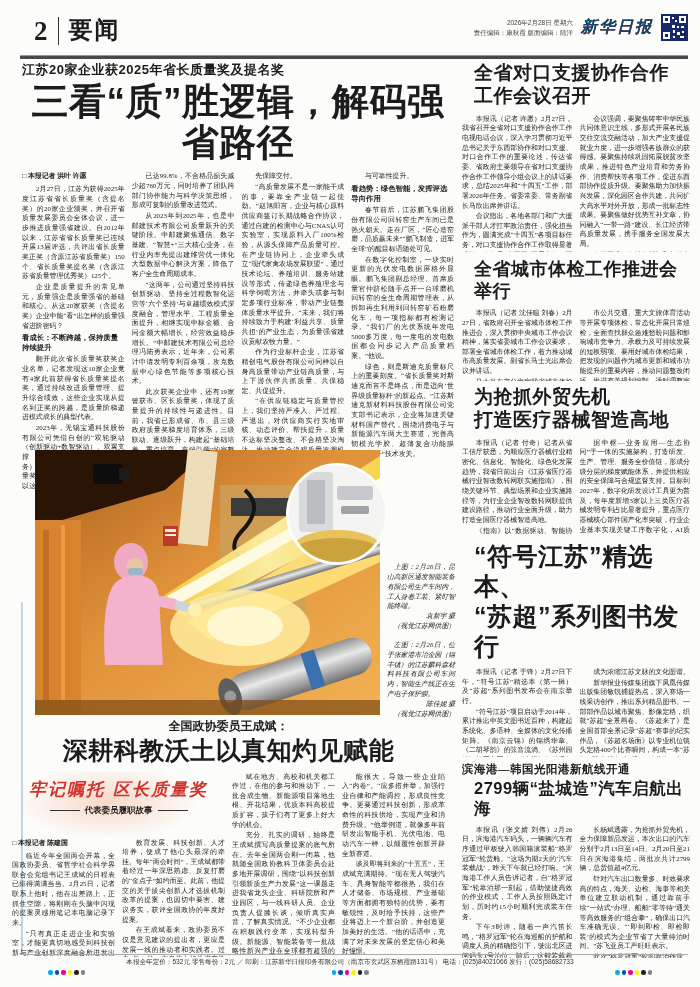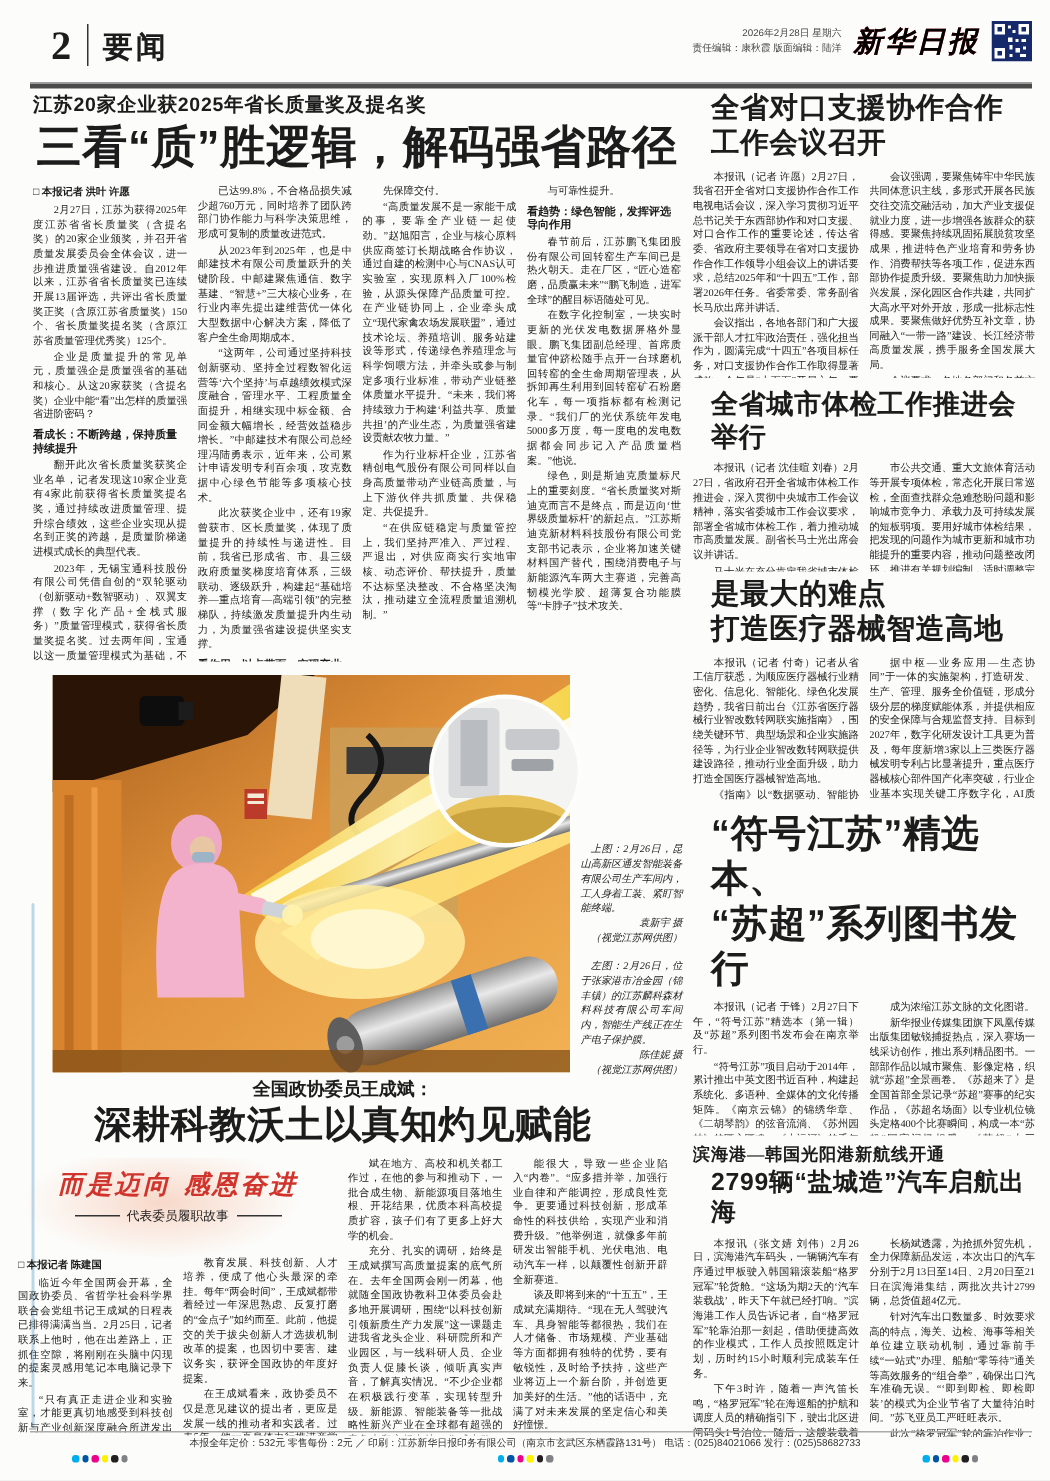--- a/index.html
+++ b/index.html
@@ -3,37 +3,37 @@
 <meta charset="utf-8">
 <style>
   html,body{margin:0;padding:0;background:#e9e9e6;}
   .page{position:relative;width:700px;height:987px;margin:0 auto;background:#fcfcfa;overflow:hidden;
         font-family:"Liberation Serif",serif;color:#1c1c1c;}
   
   .hdr{position:absolute;top:14px;left:20px;right:12px;height:40px;}
   .hdr-left{position:absolute;left:14px;top:2px;display:flex;align-items:flex-end;gap:10px;}
   .pageno{font-family:"Liberation Serif",serif;font-size:27px;font-weight:bold;line-height:1;}
   .hdr-div{width:1px;height:28px;background:#333;}
-  .section{font-size:20px;font-weight:900;font-family:"Liberation Sans",sans-serif;line-height:1.2;letter-spacing:2px;}
+  .section{font-size:24px;font-weight:900;font-family:"Liberation Sans",sans-serif;line-height:1.2;letter-spacing:2px;}
   .hdr-right{position:absolute;right:0;top:0;display:flex;align-items:center;gap:8px;}
   .hdr-meta{text-align:right;font-family:"Liberation Sans",sans-serif;font-size:6.5px;color:#444;line-height:1.5;}
-  .masthead{font-size:19px;font-weight:bold;font-style:italic;color:#000000;letter-spacing:2px;
+  .masthead{font-size:16px;font-weight:bold;font-style:italic;color:#0c4a6e;letter-spacing:2px;
             font-family:"DejaVu Serif",serif;text-shadow:0 0 .4px #c8161d;}
   .qr{width:27px;height:27px;}
   .hdr-rule{position:absolute;top:55px;left:20px;right:12px;height:3px;background:#4a4a4a;border-top:1px solid #9a9a9a;}
   
   .para{margin:0 0 1px 0;text-indent:2em;text-align:justify;line-height:1.4;}
   .subhead{font-weight:bold;font-family:"Liberation Sans",sans-serif;margin:3px 0 2px 0;line-height:1.3;}
   .byline{font-weight:bold;margin:0 0 3px 0;}
   .cols{display:flex;gap:7px;overflow:hidden;}
   .ncol{flex:1;overflow:hidden;}
   
   .main-art{position:absolute;top:61px;left:22px;width:432px;}
   .main-kicker{font-size:13px;font-weight:bold;font-family:"Liberation Sans",sans-serif;letter-spacing:.5px;}
-  .main-headline{font-size:30px;font-weight:900;font-family:"Liberation Sans",sans-serif;text-align:center;
+  .main-headline{font-size:37px;font-weight:900;font-family:"Liberation Sans",sans-serif;text-align:center;
                  letter-spacing:.5px;margin-top:3px;line-height:1.1;}
   .main-body{margin-top:8px;height:318px;font-size:6.9px;}
   .main-body .subhead{font-size:7.4px;}
   
   .photo{position:absolute;top:450px;left:35px;width:345px;height:265px;overflow:visible;}
   .photo svg{display:block;}
   .inset{position:absolute;top:16px;left:254px;width:96px;height:96px;border-radius:50%;overflow:hidden;
          box-shadow:0 0 0 3px #fdfdfb;background:#f2f2f0;}
   .captions{position:absolute;top:562px;left:387px;width:68px;font-size:6.8px;color:#222;
             font-style:italic;line-height:1.45;}
@@ -47,21 +47,21 @@
   .bot-headline{text-align:center;font-size:25px;font-weight:900;font-family:"Liberation Sans",sans-serif;
                 line-height:1.1;margin-top:2px;letter-spacing:.5px;}
   .bot-body{display:flex;gap:7px;margin-top:7px;height:185px;font-size:6.9px;overflow:hidden;}
   .b-left{width:50%;display:flex;flex-direction:column;}
   .b-right{width:50%;display:flex;gap:7px;overflow:hidden;}
   .b-logo{height:60px;position:relative;text-align:center;padding-top:6px;
           background:radial-gradient(60% 80% at 45% 45%, rgba(240,150,110,.35), rgba(240,150,110,0) 72%);}
   .b-logo-script{font-size:17px;font-weight:bold;font-style:italic;color:#d0342c;letter-spacing:2px;
                  font-family:"DejaVu Serif",serif;}
   .b-logo-sub{margin-top:4px;display:flex;align-items:center;justify-content:center;gap:5px;
-              font-size:8.5px;font-weight:normal;}
+              font-size:8.5px;font-weight:bold;}
   .dash{display:inline-block;width:30px;height:1px;background:#333;}
   .b-left .cols{flex:1;overflow:hidden;}
   
   .rail{position:absolute;left:462px;top:62px;width:228px;height:896px;}
   .rail-art{position:absolute;left:0;width:228px;overflow:hidden;}
   .rail-h{font-weight:900;font-family:"Liberation Sans",sans-serif;line-height:1.2;letter-spacing:.5px;margin-left:12px;}
   .rail-body{display:flex;gap:7px;margin-top:6px;font-size:6.9px;overflow:hidden;}
   .rail-kicker{font-size:11.5px;font-weight:bold;letter-spacing:.5px;}
   
   .foot-rule{position:absolute;top:954px;left:20px;right:12px;height:1px;background:#aaa;}
@@ -242,21 +242,21 @@
       <div class="cap-credit">（视觉江苏网供图）</div>
     </div>
   </div>
 
   <div class="bot-art">
     <div class="bot-kicker">全国政协委员王成斌：</div>
     <div class="bot-headline">深耕科教沃土以真知灼见赋能</div>
     <div class="bot-body">
       <div class="b-left">
         <div class="b-logo">
-          <div class="b-logo-script">而是迈向 感恩奋进</div>
+          <div class="b-logo-script">牢记嘱托 区长质量奖</div>
           <div class="b-logo-sub">
             <span class="dash"></span>
             <span>代表委员履职故事</span>
             <span class="dash"></span>
           </div>
         </div>
         <div class="cols">
           <div class="ncol">
             <div class="byline">□ 本报记者 陈建国</div>
             <div>
@@ -316,21 +316,21 @@
             <p class="para">马士光在充分肯定我省城市体检工作成绩后指出，要深入贯彻习近平总书记关于城市工作的重要论述，把城市体检作为统筹城市规划、建设、治理工作的重要抓手，认真开展综合体检，围绕城市商业功能、古城保护、城</p>
           </div>
         <div class="ncol">
             <p class="para">市公共交通、重大文旅体育活动等开展专项体检，常态化开展日常巡检，全面查找群众急难愁盼问题和影响城市竞争力、承载力及可持续发展的短板弱项。要用好城市体检结果，把发现的问题作为城市更新和城市功能提升的重要内容，推动问题整改闭环，推进有关规划编制，适时调整完善规划，全面提升城市人居环境和空间品质。要建立体检队伍，积极引导市民、商户、游客等群体广泛参与进来，推动共建共治共享，努力建设现代化人民城市。</p>
           </div>
       </div>
     </div>
 
     <div class="rail-art" style="top:324px;height:150px;">
       <div class="rail-h" style="font-size:19px;">
-        <div>是最大的难点</div>
+        <div>为抢抓外贸先机</div>
         <div>打造医疗器械智造高地</div>
       </div>
       <div class="rail-body" style="height:96px;">
         <div class="ncol">
             <p class="para">本报讯（记者 付奇）记者从省工信厅获悉，为顺应医疗器械行业精密化、信息化、智能化、绿色化发展趋势，我省日前出台《江苏省医疗器械行业智改数转网联实施指南》，围绕关键环节、典型场景和企业实施路径等，为行业企业智改数转网联提供建设路径，推动行业全面升级，助力打造全国医疗器械智造高地。</p>
             <p class="para">《指南》以“数据驱动、智能协同、全链融合”为核心逻辑，构建“基础底座—数</p>
           </div>
         <div class="ncol">
             <p class="para">据中枢—业务应用—生态协同”于一体的实施架构，打造研发、生产、管理、服务全价值链，形成分级分层的梯度赋能体系，并提供相应的安全保障与合规监督支持。目标到2027年，数字化研发设计工具更为普及，每年度新增3家以上三类医疗器械发明专利占比显著提升，重点医疗器械核心部件国产化率突破，行业企业基本实现关键工序数字化，AI质检实现普遍覆盖，培育一批医疗器械国家级智能工厂。</p>
           </div>

